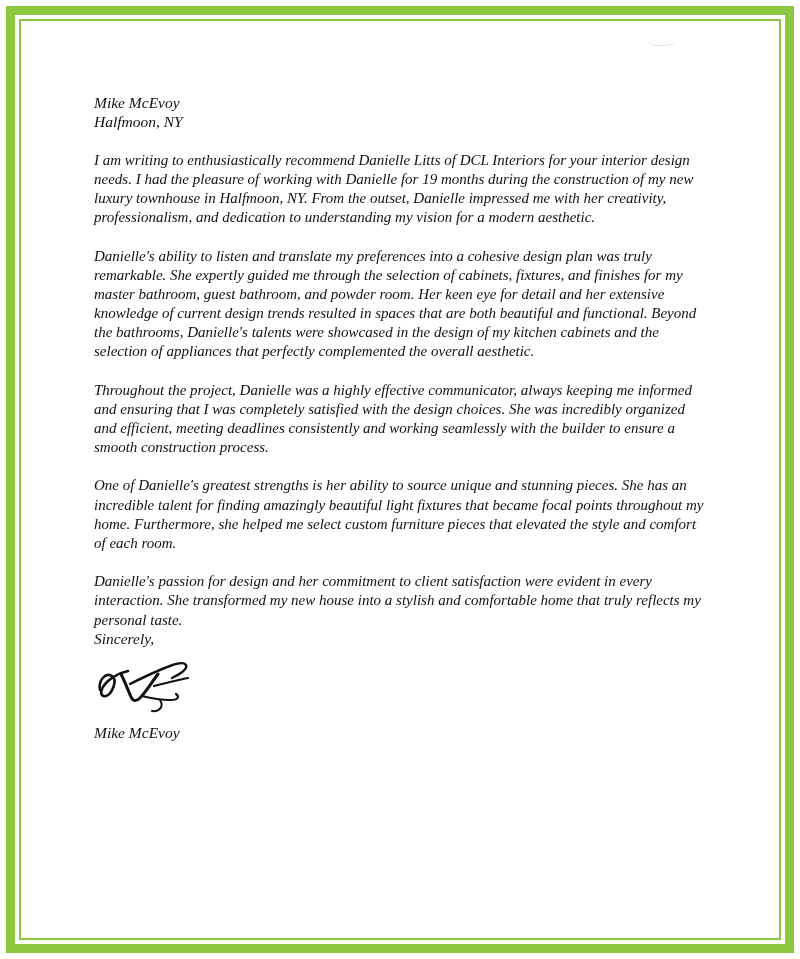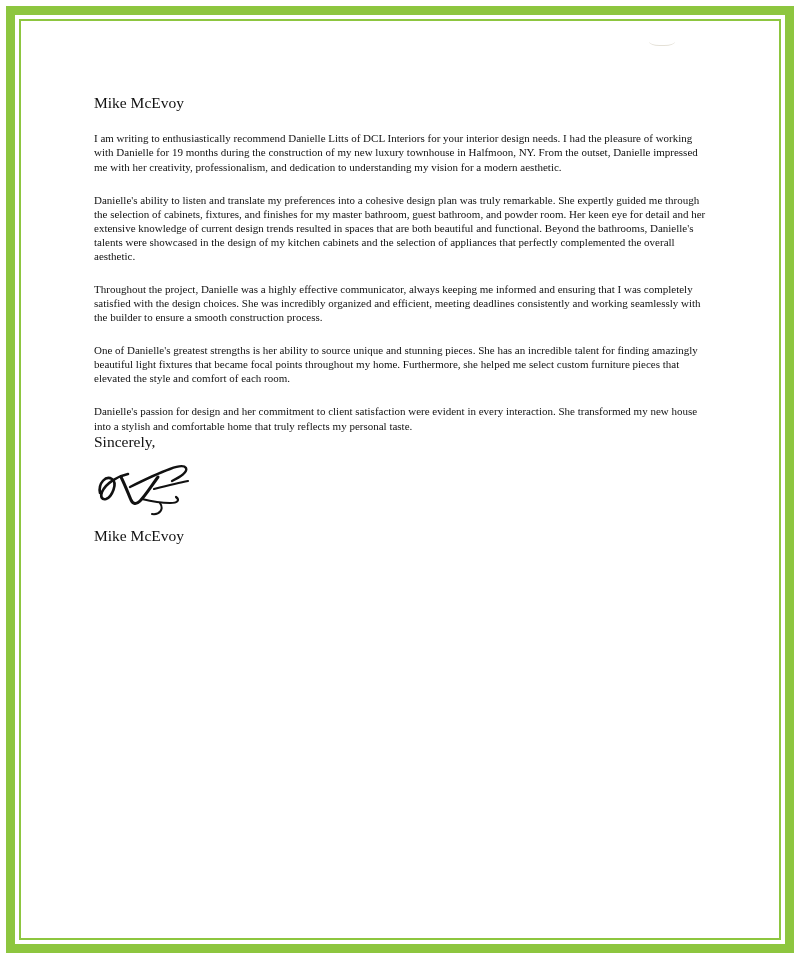--- a/index.html
+++ b/index.html
@@ -49,41 +49,42 @@
   }
   .sheet {
     position: absolute;
     left: 21px;
     top: 21px;
     right: 21px;
     bottom: 21px;
     background: #ffffff;
     box-sizing: border-box;
     overflow: hidden;
+    font-style: italic;
   }
   .content {
     position: absolute;
     left: 73px;
     top: 72px;
     width: 615px;
   }
   .sender {
     font-size: 15.5px;
     line-height: 1.25;
     color: #111111;
   }
   .sender div { white-space: nowrap; }
   .salutation {
     margin-top: 55px;
     font-size: 15.5px;
     color: #111111;
   }
   p.body-para {
     margin: 19px 0 0 0;
-    font-size: 11px;
+    font-size: 15px;
     line-height: 1.28;
     color: #111111;
     text-align: left;
   }
   .closing {
     font-size: 15.5px;
     color: #111111;
   }
   .signature {
     margin-top: 8px;
@@ -122,20 +123,21 @@
   <div class="frame-inner"></div>
 
   <div class="sheet">
 
     <div class="faint-mark"></div>
 
     <div class="content">
 
       <div class="sender">
         <div>Mike McEvoy</div>
+        <div>Halfmoon, NY</div>
       </div>
 
 
       <p class="body-para">I am writing to enthusiastically recommend Danielle Litts of DCL Interiors for your interior design needs. I had the pleasure of working with Danielle for 19 months during the construction of my new luxury townhouse in Halfmoon, NY. From the outset, Danielle impressed me with her creativity, professionalism, and dedication to understanding my vision for a modern aesthetic.</p>
       <p class="body-para">Danielle's ability to listen and translate my preferences into a cohesive design plan was truly remarkable. She expertly guided me through the selection of cabinets, fixtures, and finishes for my master bathroom, guest bathroom, and powder room. Her keen eye for detail and her extensive knowledge of current design trends resulted in spaces that are both beautiful and functional. Beyond the bathrooms, Danielle's talents were showcased in the design of my kitchen cabinets and the selection of appliances that perfectly complemented the overall aesthetic.</p>
       <p class="body-para">Throughout the project, Danielle was a highly effective communicator, always keeping me informed and ensuring that I was completely satisfied with the design choices. She was incredibly organized and efficient, meeting deadlines consistently and working seamlessly with the builder to ensure a smooth construction process.</p>
       <p class="body-para">One of Danielle's greatest strengths is her ability to source unique and stunning pieces. She has an incredible talent for finding amazingly beautiful light fixtures that became focal points throughout my home. Furthermore, she helped me select custom furniture pieces that elevated the style and comfort of each room.</p>
       <p class="body-para">Danielle's passion for design and her commitment to client satisfaction were evident in every interaction. She transformed my new house into a stylish and comfortable home that truly reflects my personal taste.</p>
 
       <div class="closing">Sincerely,</div>

